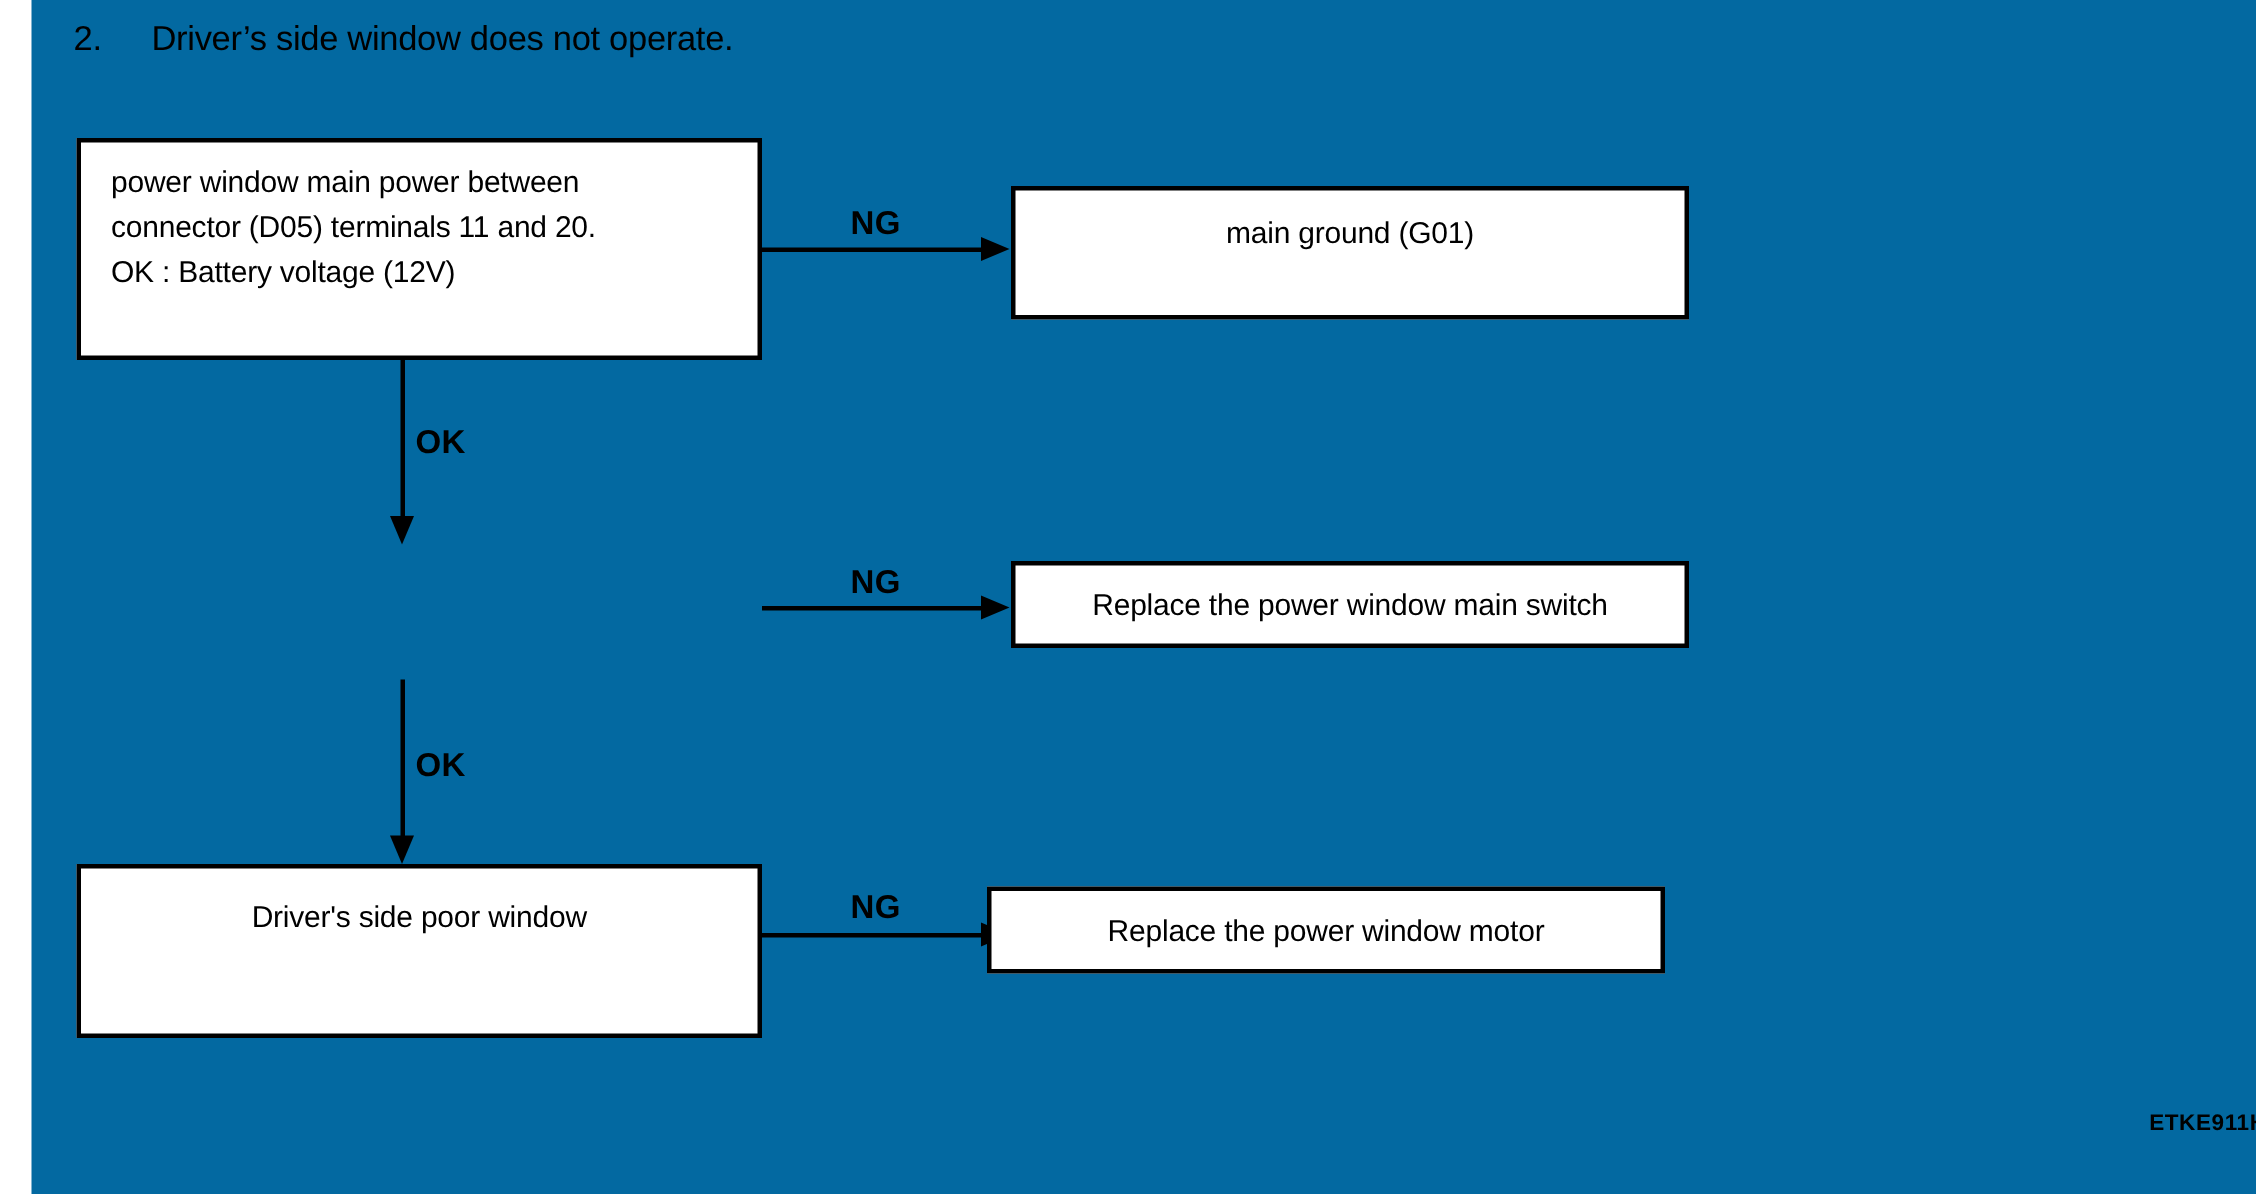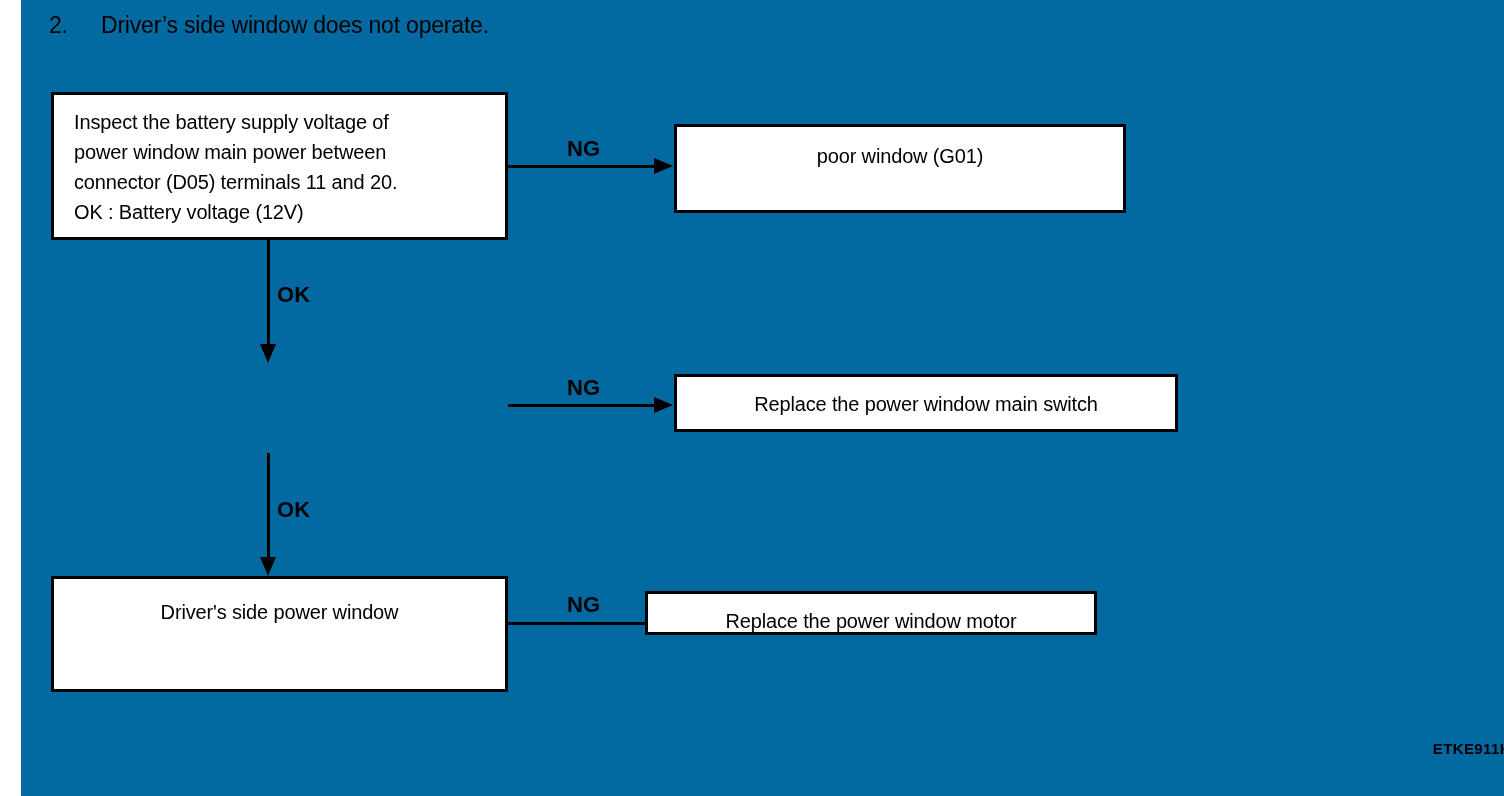--- a/index.html
+++ b/index.html
@@ -72,24 +72,24 @@
   #box-main-switch-inspection { left: 30px; top: 365px; width: 457px; height: 88px; }
   #box-main-switch-inspection .inner { top: 18px; text-align: center; }
 
   #box-motor-inspection { left: 30px; top: 576px; width: 457px; height: 116px; }
   #box-motor-inspection .inner { top: 18px; text-align: center; }
 
   
   #box-repair-harness { left: 653px; top: 124px; width: 452px; height: 89px; }
   #box-repair-harness .inner { top: 14px; text-align: center; }
 
-  #box-replace-main-switch { left: 653px; top: 374px; width: 504px; height: 58px; }
+  #box-replace-main-switch { left: 653px; top: 374px; width: 452px; height: 58px; }
   #box-replace-main-switch .inner { top: 12px; text-align: center; }
 
-  #box-replace-motor { left: 624px; top: 591px; width: 452px; height: 44px; }
+  #box-replace-motor { left: 637px; top: 591px; width: 452px; height: 58px; }
   #box-replace-motor .inner { top: 12px; text-align: center; }
 
   
   .h-line {
     position: absolute;
     height: 3px;
     background: #000000;
   }
   .v-line {
     position: absolute;
@@ -135,34 +135,33 @@
 <body>
 
 <div id="page">
 
   <div class="heading">
     <span class="num">2.</span><span class="txt">Driver’s side window does not operate.</span>
   </div>
 
   <div class="box" id="box-inspect-battery">
     <div class="inner">
-      <div class="line">Inspect the battery supply voltage of</div>
       <div class="line">power window main power between</div>
       <div class="line">connector (D05) terminals 11 and 20.</div>
       <div class="line">OK : Battery voltage (12V)</div>
     </div>
   </div>
 
   <div class="h-line" style="left:487px; top:165px; width:148px;"></div>
   <div class="arrow-right" style="left:633px; top:158px;"></div>
   <div class="edge-label" style="left:546px; top:136px;">NG</div>
 
   <div class="box" id="box-repair-harness">
     <div class="inner">
-      <div class="line">poor window (G01)</div>
+      <div class="line">main ground (G01)</div>
     </div>
   </div>
 
   <div class="v-line" style="left:246px; top:240px; height:105px;"></div>
   <div class="arrow-down" style="left:239px; top:344px;"></div>
   <div class="edge-label" style="left:256px; top:282px;">OK</div>
 
 
   <div class="h-line" style="left:487px; top:404px; width:148px;"></div>
   <div class="arrow-right" style="left:633px; top:397px;"></div>
@@ -173,21 +172,21 @@
       <div class="line">Replace the power window main switch</div>
     </div>
   </div>
 
   <div class="v-line" style="left:246px; top:453px; height:105px;"></div>
   <div class="arrow-down" style="left:239px; top:557px;"></div>
   <div class="edge-label" style="left:256px; top:497px;">OK</div>
 
   <div class="box" id="box-motor-inspection">
     <div class="inner">
-      <div class="line">Driver's side power window</div>
+      <div class="line">Driver's side poor window</div>
     </div>
   </div>
 
   <div class="h-line" style="left:487px; top:622px; width:148px;"></div>
   <div class="arrow-right" style="left:633px; top:615px;"></div>
   <div class="edge-label" style="left:546px; top:592px;">NG</div>
 
   <div class="box" id="box-replace-motor">
     <div class="inner">
       <div class="line">Replace the power window motor</div>

